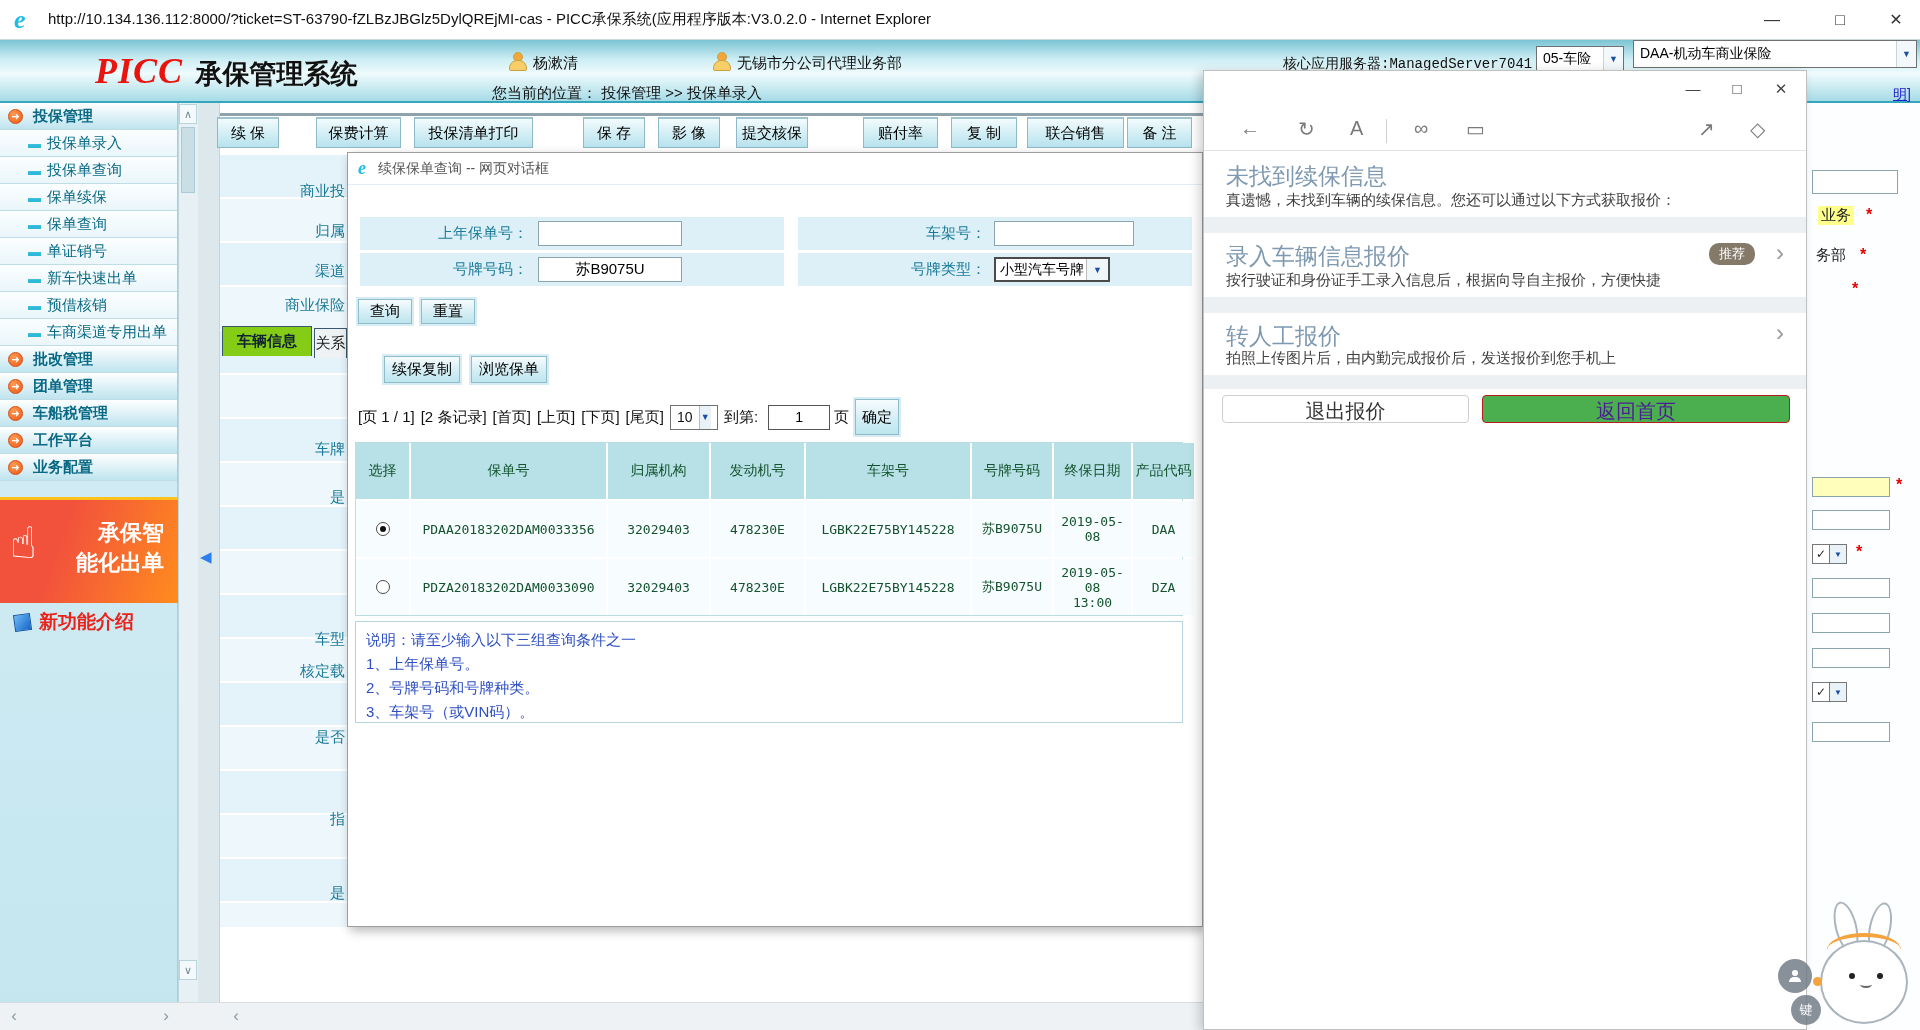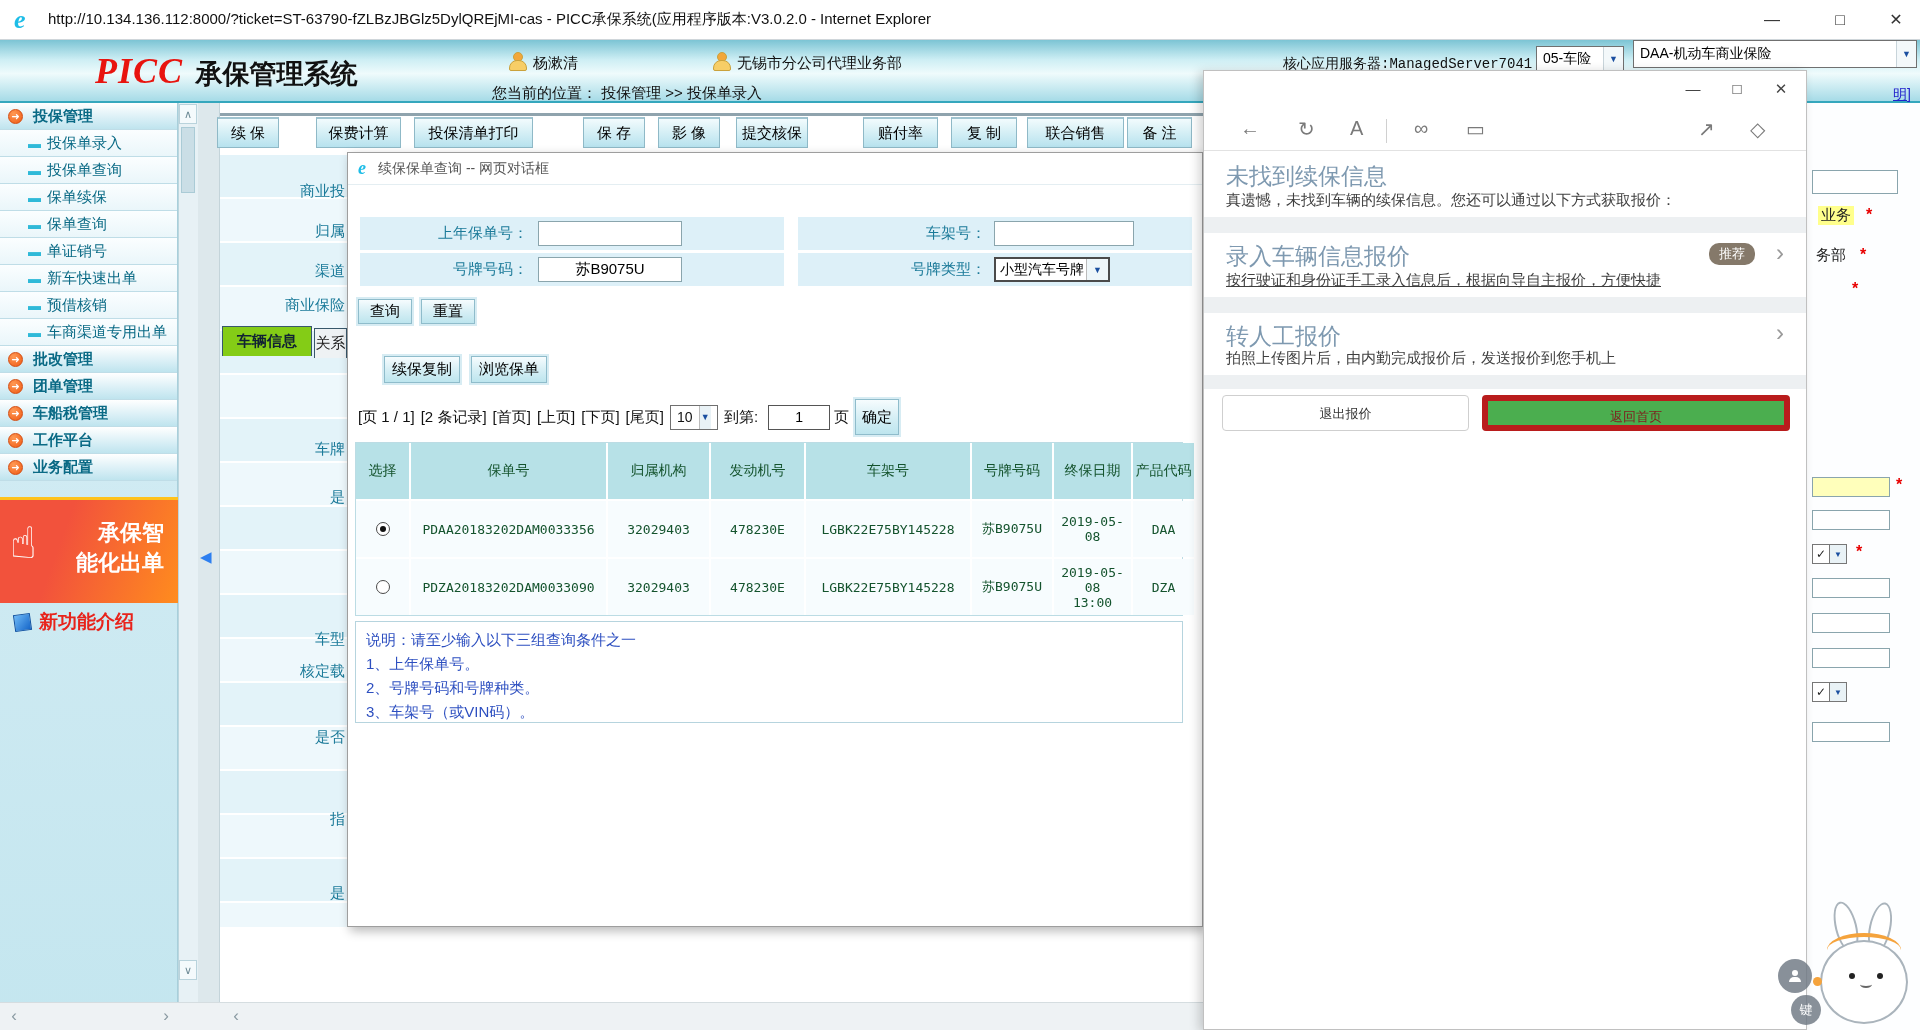--- a/index.html
+++ b/index.html
@@ -152,24 +152,24 @@
   .ptoolbar { position:absolute; left:0; top:40px; width:602px; height:40px;
     border-bottom:1px solid #e2e2e2; }
   .picon { position:absolute; top:6px; font-size:20px; color:#7a7a7a; cursor:pointer; }
   .pdivider { position:absolute; left:182px; top:8px; width:1px; height:24px; background:#d0d0d0; }
   .sec-head { position:absolute; left:22px; color:#7e99b0; font-size:23px; }
   .sec-text { position:absolute; left:22px; color:#3f3f3f; font-size:15px; }
   .band { position:absolute; left:0; width:602px; background:#edf0f2; }
   .badge { position:absolute; background:#85796a; color:#fff; font-size:13px;
     border-radius:10px; padding:2px 10px; }
   .chev { position:absolute; color:#9a9a9a; font-size:24px; cursor:pointer; }
-  .panel-btn { position:absolute; height:36px; border-radius:4px; font-size:13px;
+  .panel-btn { position:absolute; height:28px; border-radius:4px; font-size:20px;
     text-align:center; line-height:31px; cursor:pointer; }
   .btn-exit { background:#fff; border:1px solid #cfcfcf; color:#333; }
-  .btn-home { background:#4bae4f; border:6px solid #b91c1c; color:#7f1d1d; }
+  .btn-home { background:#4bae4f; border:1px solid #b91c1c; color:#4c1d95; }
 
   
   .mascot { left:1765px; top:915px; width:155px; height:115px; z-index:50; }
   .m-circle { position:absolute; border-radius:50%; background:rgba(110,120,130,.82);
     color:#fff; display:flex; align-items:center; justify-content:center; cursor:pointer; }
   .m-person { width:12px; height:12px; position:relative; }
   .m-person::before { content:""; position:absolute; left:3px; top:0; width:6px; height:6px;
     border-radius:50%; background:#fff; }
   .m-person::after { content:""; position:absolute; left:0; top:7px; width:12px; height:5px;
     border-radius:5px 5px 0 0; background:#fff; }
@@ -468,21 +468,21 @@
       <span class="picon" style="left:546px;">◇</span>
     </div>
 
     <div class="sec-head" style="top:90px;">未找到续保信息</div>
     <div class="sec-text" style="top:120px;">真遗憾，未找到车辆的续保信息。您还可以通过以下方式获取报价：</div>
     <div class="band" style="top:146px; height:16px;"></div>
 
     <div class="sec-head" style="top:170px;">录入车辆信息报价</div>
     <span class="badge" style="left:505px; top:172px;">推荐</span>
     <span class="chev" style="left:572px; top:168px;">›</span>
-    <div class="sec-text" style="top:200px;text-decoration:underline;">按行驶证和身份证手工录入信息后，根据向导自主报价，方便快捷</div>
+    <div class="sec-text" style="top:200px;">按行驶证和身份证手工录入信息后，根据向导自主报价，方便快捷</div>
     <div class="band" style="top:226px; height:16px;"></div>
 
     <div class="sec-head" style="top:250px;">转人工报价</div>
     <span class="chev" style="left:572px; top:248px;">›</span>
     <div class="sec-text" style="top:278px;">拍照上传图片后，由内勤完成报价后，发送报价到您手机上</div>
     <div class="band" style="top:304px; height:14px;"></div>
 
     <button class="panel-btn btn-exit" style="left:18px; top:324px; width:247px;">退出报价</button>
     <button class="panel-btn btn-home" style="left:278px; top:324px; width:308px;">返回首页</button>
   </div>

